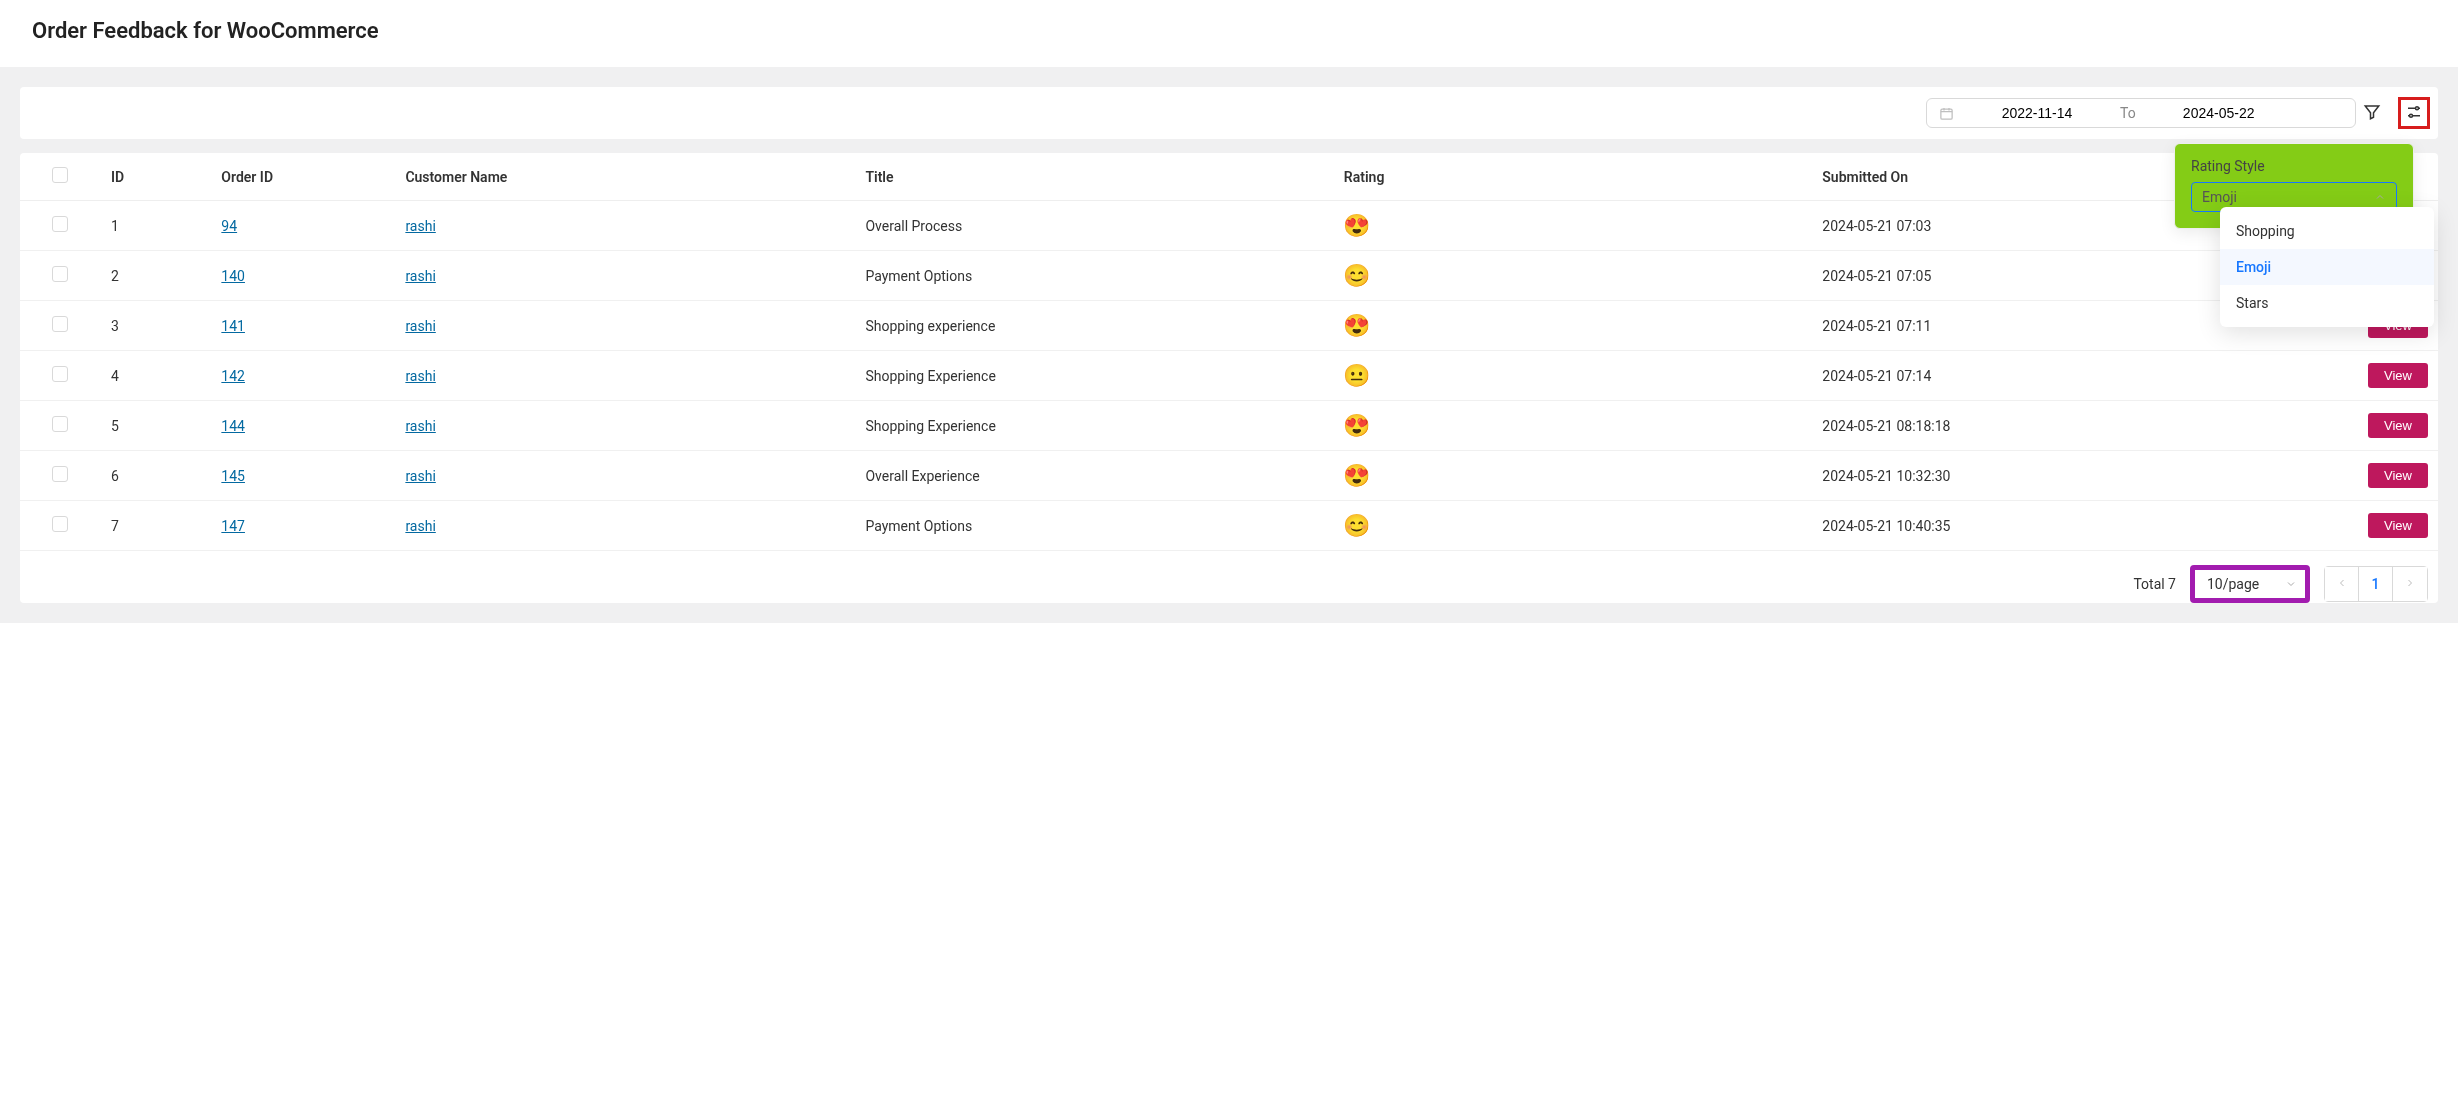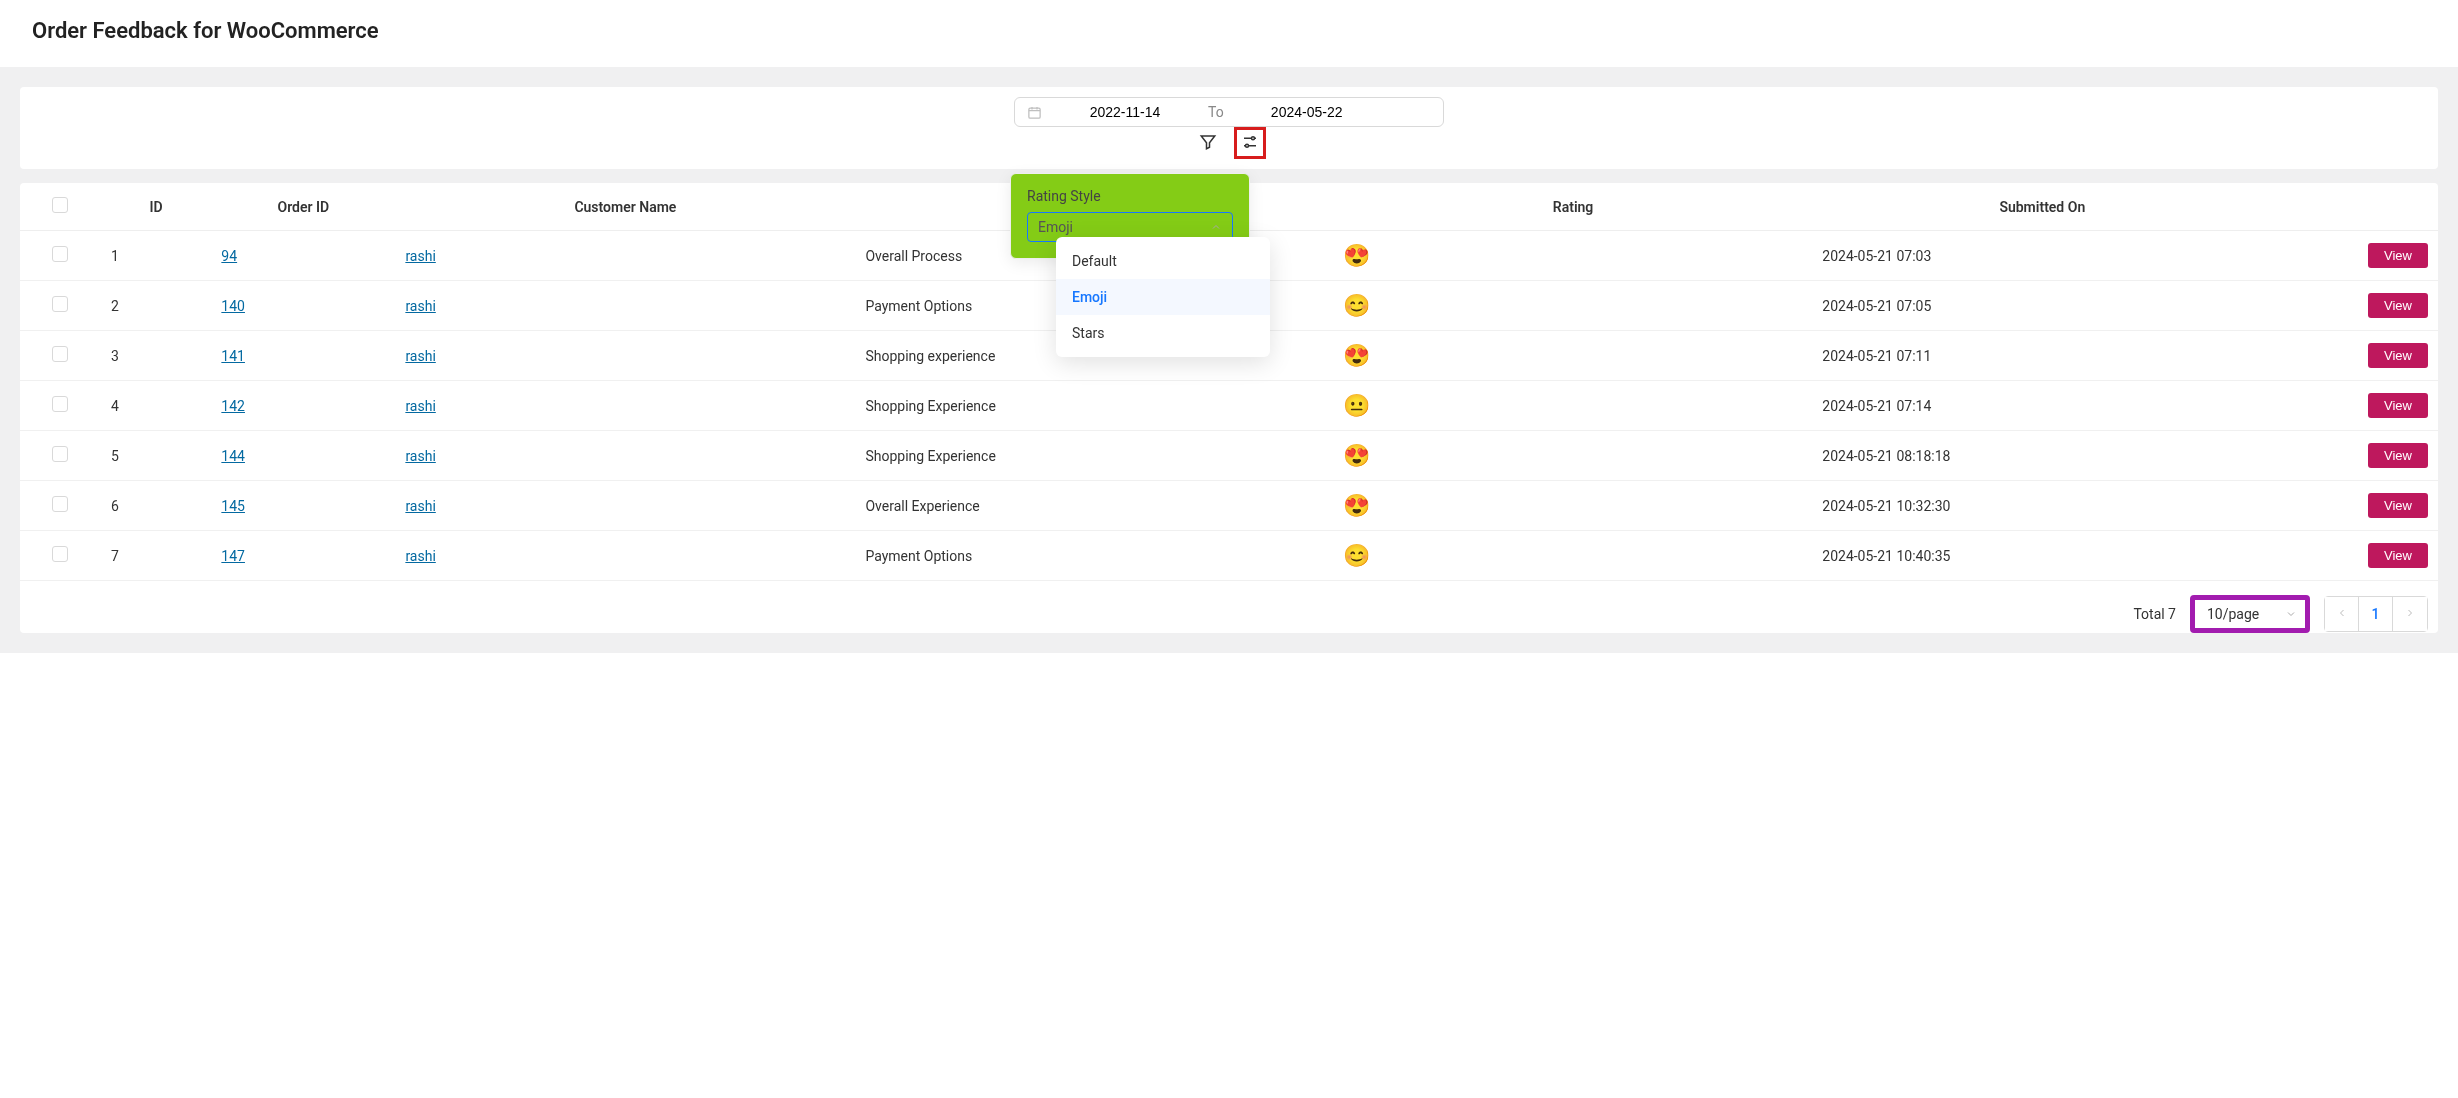--- a/index.html
+++ b/index.html
@@ -1,30 +1,30 @@
 <!DOCTYPE html>
 <html><head>
 <meta charset="utf-8">
 <style>
   * { box-sizing: border-box; margin: 0; padding: 0; }
   body { font-family: -apple-system, BlinkMacSystemFont, "Segoe UI", Roboto, sans-serif; background: #fff; color: #333; font-size: 14px; }
   .page-header { padding: 18px 32px 24px; }
   .page-title { font-size: 22px; font-weight: 600; color: #222; }
   .content { background: #f0f0f1; padding: 20px; }
   .panel { background: #fff; border-radius: 4px; }
-  .toolbar { display: flex; align-items: center; justify-content: flex-end; padding: 10px 8px; flex-direction: column; }
+  .toolbar { display: flex; align-items: center; justify-content: flex-end; padding: 10px 8px; }
   .date-range { display: flex; align-items: center; border: 1px solid #d9d9d9; border-radius: 6px; padding: 6px 12px; gap: 18px; min-width: 430px; }
   .date-range .cal-icon { color: #bfbfbf; display: flex; }
   .date-range input { border: none; outline: none; font-size: 14px; text-align: center; width: 130px; }
   .date-range .sep { color: #888; font-size: 14px; }
   .right-controls { display: flex; align-items: center; gap: 10px; position: relative; }
   .icon-btn { background: #fff; border: none; width: 32px; height: 32px; display: flex; align-items: center; justify-content: center; cursor: pointer; color: #333; }
   .icon-btn.highlight { border: 3px solid #d71d1d; }
   table { width: 100%; border-collapse: collapse; }
-  thead th { text-align: center; font-weight: 600; font-size: 14px; padding: 14px 10px; border-bottom: 1px solid #eee; color: #333; }
+  thead th { text-align: left; font-weight: 600; font-size: 14px; padding: 14px 10px; border-bottom: 1px solid #eee; color: #333; }
   tbody td { padding: 12px 10px; border-bottom: 1px solid #f0f0f0; font-size: 14px; vertical-align: middle; }
   .col-check { width: 44px; text-align: center; }
   .checkbox { width: 16px; height: 16px; border: 1px solid #d9d9d9; border-radius: 3px; display: inline-block; cursor: pointer; }
   .link { color: #0369a1; text-decoration: underline; cursor: pointer; }
   .rating-emoji { font-size: 22px; }
   .view-btn { background: #be185d; color: #fff; border: none; padding: 5px 16px; border-radius: 3px; font-size: 13px; cursor: pointer; }
   .footer { display: flex; align-items: center; justify-content: flex-end; gap: 14px; padding: 14px 10px 0; }
   .footer .total { font-size: 14px; color: #333; }
   .select-box { border: 5px solid #a21caf; border-radius: 4px; padding: 6px 28px 6px 12px; font-size: 14px; position: relative; cursor: pointer; min-width: 120px; display: flex; align-items: center; justify-content: space-between; }
   .select-box .chev { position: absolute; right: 8px; color: #aaa; display:flex; }
@@ -93,21 +93,21 @@
             <span>Emoji</span>
             <span class="chev">
               <svg width="12" height="12" viewBox="0 0 24 24" fill="none" stroke="currentColor" stroke-width="2">
                   <path d="M6 15l6-6 6 6"></path>
                 </svg>
             </span>
           </div>
         </div>
 
         <div class="dropdown-list" id="rating-style-options">
-            <div class="dropdown-item">Default</div>
+            <div class="dropdown-item">Shopping</div>
             <div class="dropdown-item active">Emoji</div>
             <div class="dropdown-item">Stars</div>
           </div>
       </div>
     </div>
   </div>
 
   <div class="panel" style="margin-top:14px;">
     <table>
       <thead>

